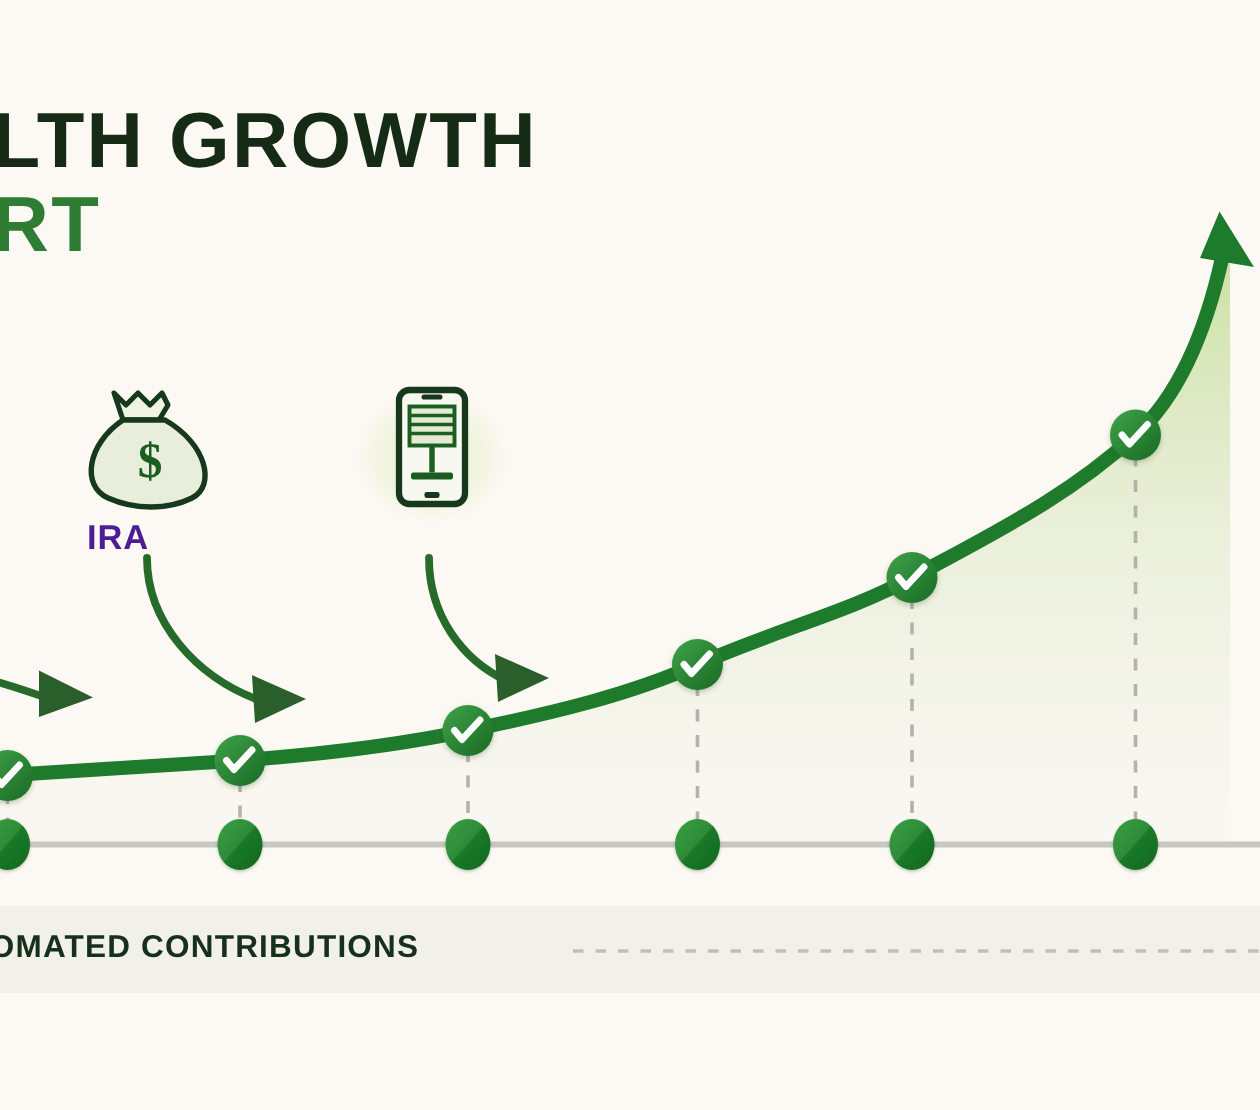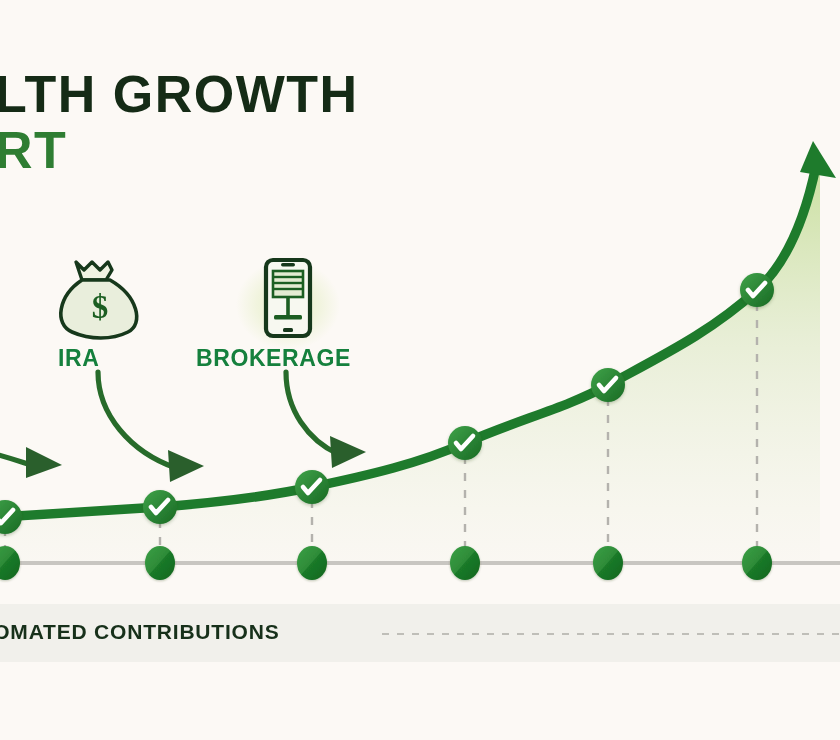--- a/index.html
+++ b/index.html
@@ -47,21 +47,21 @@
     color: #2E7D32;
     white-space: nowrap;
     margin-top: 4px;
   }
   .icon-label {
     position: absolute;
     font-family: "Liberation Sans", sans-serif;
     font-size: 23px;
     font-weight: bold;
     letter-spacing: 0.6px;
-    color: #15803d;
+    color: #4c1d95;
     white-space: nowrap;
     user-select: none;
   }
   .footer-label {
     position: absolute;
     left: -36px;
     top: 620px;
     font-family: "Liberation Sans", sans-serif;
     font-size: 21px;
     font-weight: bold;
@@ -212,17 +212,16 @@
 
     <line x1="382" y1="634" x2="845" y2="634" stroke="#BFBEB8" stroke-width="2.2" stroke-dasharray="7 8"></line>
   </svg>
 
   <div class="title-block">
     <span class="title-line1">ALTH GROWTH</span>
     <span class="title-line2">ART</span>
   </div>
 
   <div class="icon-label" style="left:58px; top:345px;">IRA</div>
-  <div class="icon-label" style="left:196px; top:345px;">BROKERAGE</div>
 
   <div class="footer-label">UTOMATED CONTRIBUTIONS</div>
 
 </div>
 
 </body></html>

